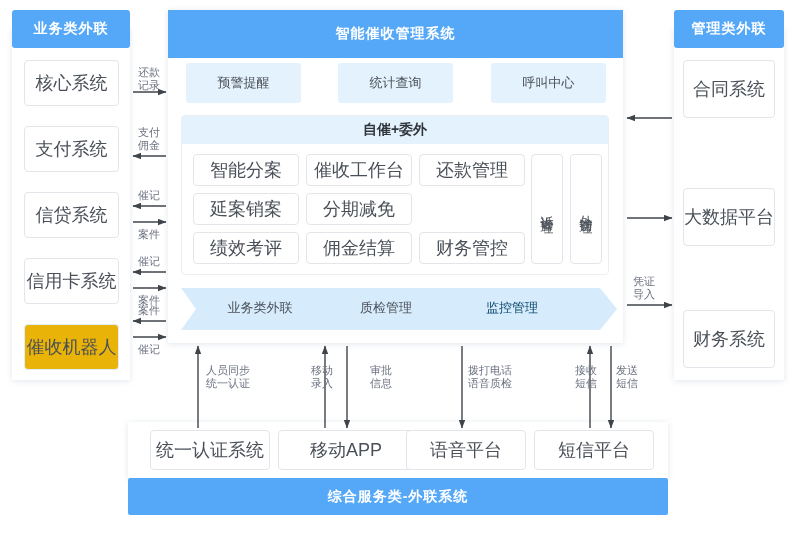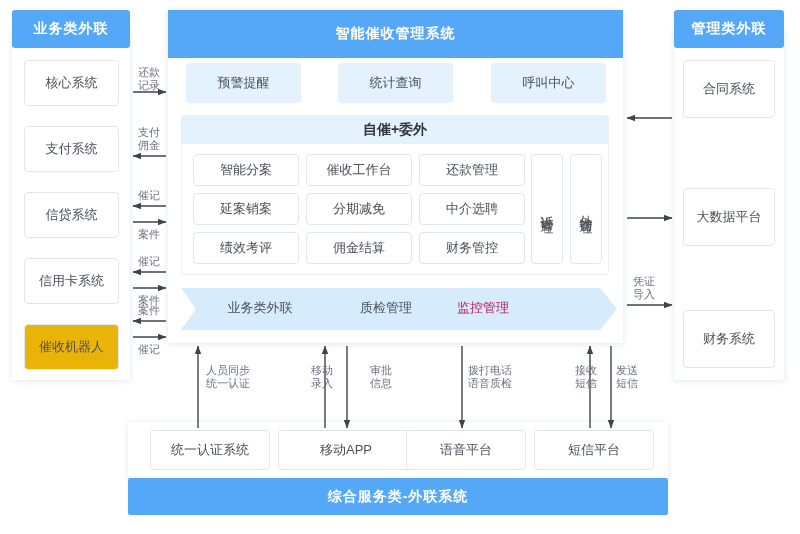--- a/index.html
+++ b/index.html
@@ -27,21 +27,21 @@
     display:flex;align-items:center;justify-content:center;
     letter-spacing:1px;
     z-index:6;
   }
   .box{
     position:absolute;
     background:#ffffff;
     border:1px solid #e2e6ea;
     border-radius:4px;
     display:flex;align-items:center;justify-content:center;
-    font-size:13px;
+    font-size:18px;
     color:#4a5058;
     box-sizing:border-box;
   }
   .box.lite{background:#eab308;border-color:#dceefb;}
   .chip{
     position:absolute;
     background:#e4f2fd;
     border-radius:3px;
     display:flex;align-items:center;justify-content:center;
     font-size:13px;color:#4a5058;
@@ -110,39 +110,38 @@
 
   <div class="innerwrap" style="left:181px;top:115px;width:428px;height:160px;"></div>
   <div class="subhdr" style="left:182px;top:116px;width:426px;height:28px;">自催+委外</div>
 
   <div class="box" style="left:193px;top:154px;width:106px;height:32px;">智能分案</div>
   <div class="box" style="left:306px;top:154px;width:106px;height:32px;">催收工作台</div>
   <div class="box" style="left:419px;top:154px;width:106px;height:32px;">还款管理</div>
 
   <div class="box" style="left:193px;top:193px;width:106px;height:32px;">延案销案</div>
   <div class="box" style="left:306px;top:193px;width:106px;height:32px;">分期减免</div>
-  <div class="box" style="left:419px;top:193px;width:106px;height:32px;">中介选聘</div>
 
   <div class="box" style="left:193px;top:232px;width:106px;height:32px;">绩效考评</div>
   <div class="box" style="left:306px;top:232px;width:106px;height:32px;">佣金结算</div>
   <div class="box" style="left:419px;top:232px;width:106px;height:32px;">财务管控</div>
 
   <div class="vbox" style="left:531px;top:154px;width:32px;height:110px;">
     <span>诉讼管理</span>
   </div>
   <div class="vbox" style="left:570px;top:154px;width:32px;height:110px;">
     <span>外访管理</span>
   </div>
 
   <svg class="layer" aria-hidden="true">
     <polygon points="181,288 600,288 617,309 600,330 181,330 196,309" fill="#d6ebfb"></polygon>
   </svg>
   <div style="position:absolute;left:205px;top:299px;width:110px;text-align:center;font-size:13px;color:#4a5058;">业务类外联</div>
   <div style="position:absolute;left:331px;top:299px;width:110px;text-align:center;font-size:13px;color:#4a5058;">质检管理</div>
-  <div style="position:absolute;left:457px;top:299px;width:110px;font-size:13px;color:#be185d;">监控管理</div>
+  <div style="position:absolute;left:457px;top:299px;width:110px;text-align:center;font-size:13px;color:#0c4a6e;">监控管理</div>
 
   <div class="panel" style="left:674px;top:28px;width:110px;height:352px;"></div>
   <div class="bluehdr" style="left:674px;top:10px;width:110px;height:38px;border-radius:3px;">管理类外联</div>
 
   <div class="box" style="left:683px;top:60px;width:92px;height:58px;">合同系统</div>
   <div class="box" style="left:683px;top:188px;width:92px;height:58px;">大数据平台</div>
   <div class="box" style="left:683px;top:310px;width:92px;height:58px;">财务系统</div>
 
   <div class="panel" style="left:128px;top:422px;width:540px;height:56px;"></div>
   <div class="box" style="left:150px;top:430px;width:120px;height:40px;">统一认证系统</div>

